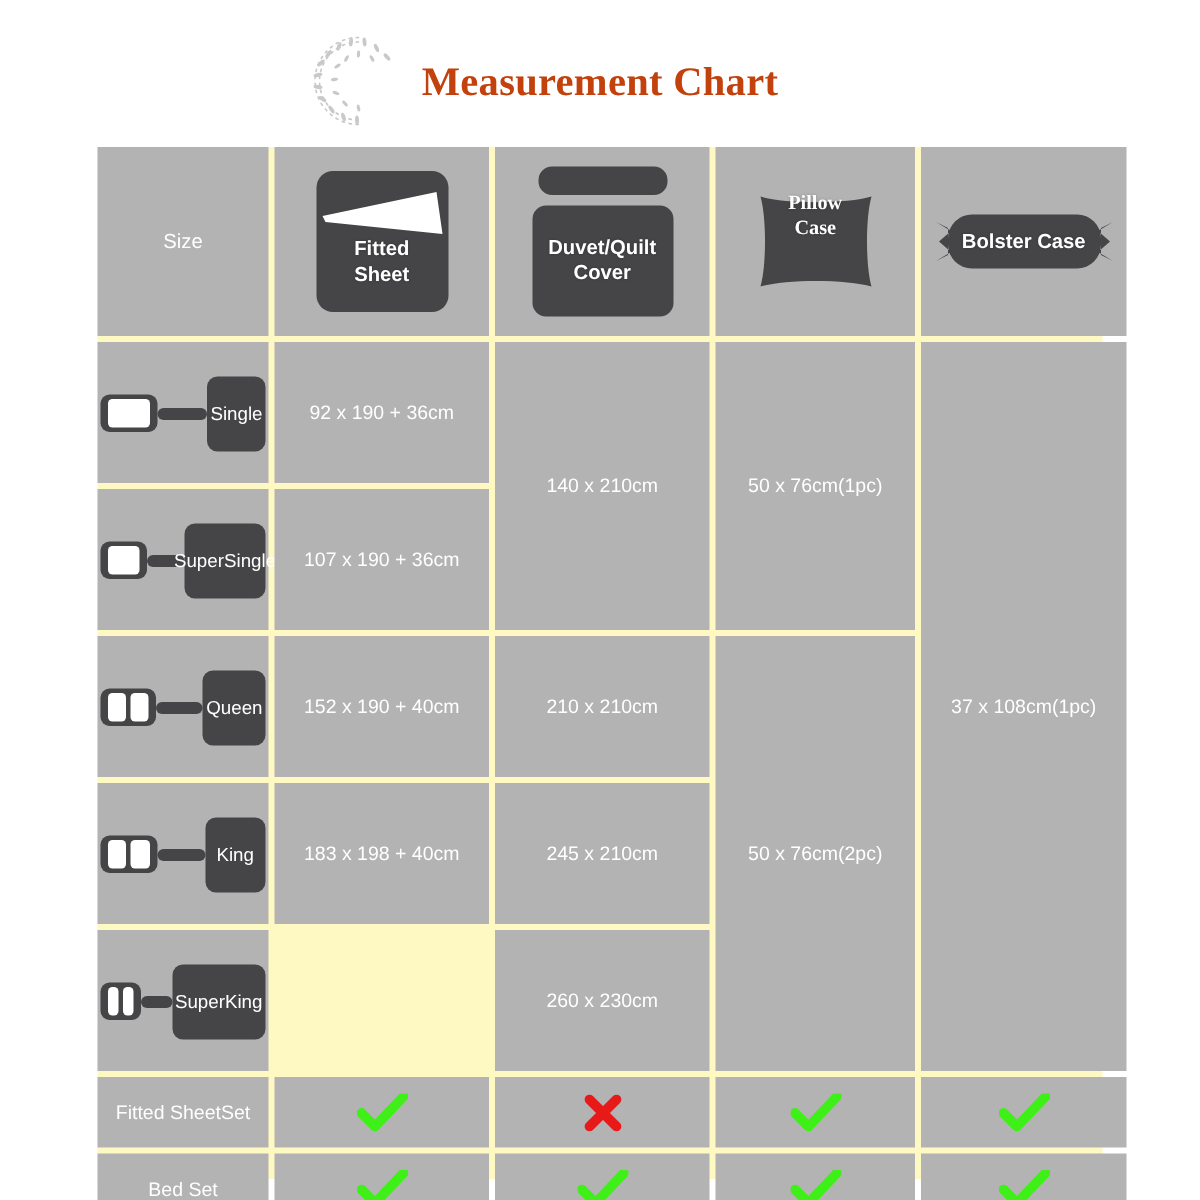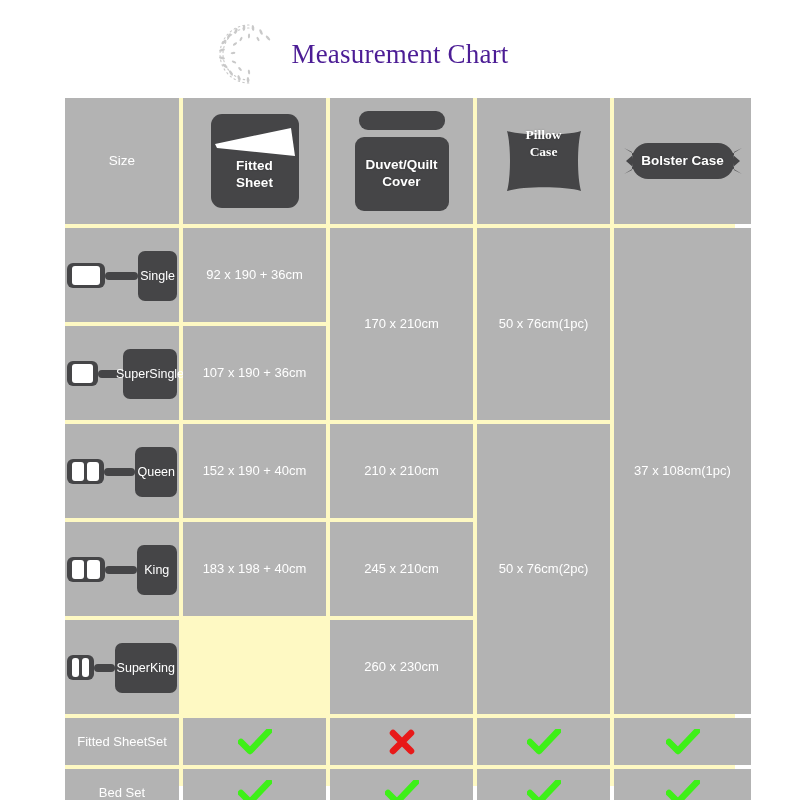--- a/index.html
+++ b/index.html
@@ -16,23 +16,23 @@
     position:absolute;left:0;top:18px;width:800px;height:72px;
     display:flex;align-items:center;justify-content:center;
   }
   .title-inner{position:relative;display:flex;align-items:center;justify-content:center;}
   .wreath{
     position:absolute;left:-8px;top:50%;transform:translate(-100%,-50%);
     width:68px;height:68px;
   }
   .title-text{
     font-family:"Liberation Serif", serif;
-    font-weight:normal;
+    font-weight:bold;
     font-size:27px;
-    color:#4c1d95;
+    color:#c2410c;
     letter-spacing:0.2px;
     white-space:nowrap;
   }
 
   
   .grid{
     position:absolute;left:65px;top:98px;
     width:670px;height:688px;
     display:grid;
     grid-template-columns:114px 143px 143px 133px 137px;
@@ -299,21 +299,21 @@
           <span>King</span>
         </span>
       </div>
     </div>
 
     <div class="cell r1" style="grid-column:2">92 x 190 + 36cm</div>
     <div class="cell r2" style="grid-column:2">107 x 190 + 36cm</div>
     <div class="cell r3" style="grid-column:2">152 x 190 + 40cm</div>
     <div class="cell r4" style="grid-column:2">183 x 198 + 40cm</div>
 
-    <div class="cell span2" style="grid-column:3">170 x 210cm</div>
+    <div class="cell span2" style="grid-column:3">140 x 210cm</div>
     <div class="cell r3" style="grid-column:3">210 x 210cm</div>
     <div class="cell r4" style="grid-column:3">245 x 210cm</div>
     <div class="cell r5" style="grid-column:3">260 x 230cm</div>
 
     <div class="cell span2" style="grid-column:4">
       <span>50 x 76cm</span>
         <br>
       <span>(1pc)</span>
     </div>
     <div class="cell span3" style="grid-column:4">

